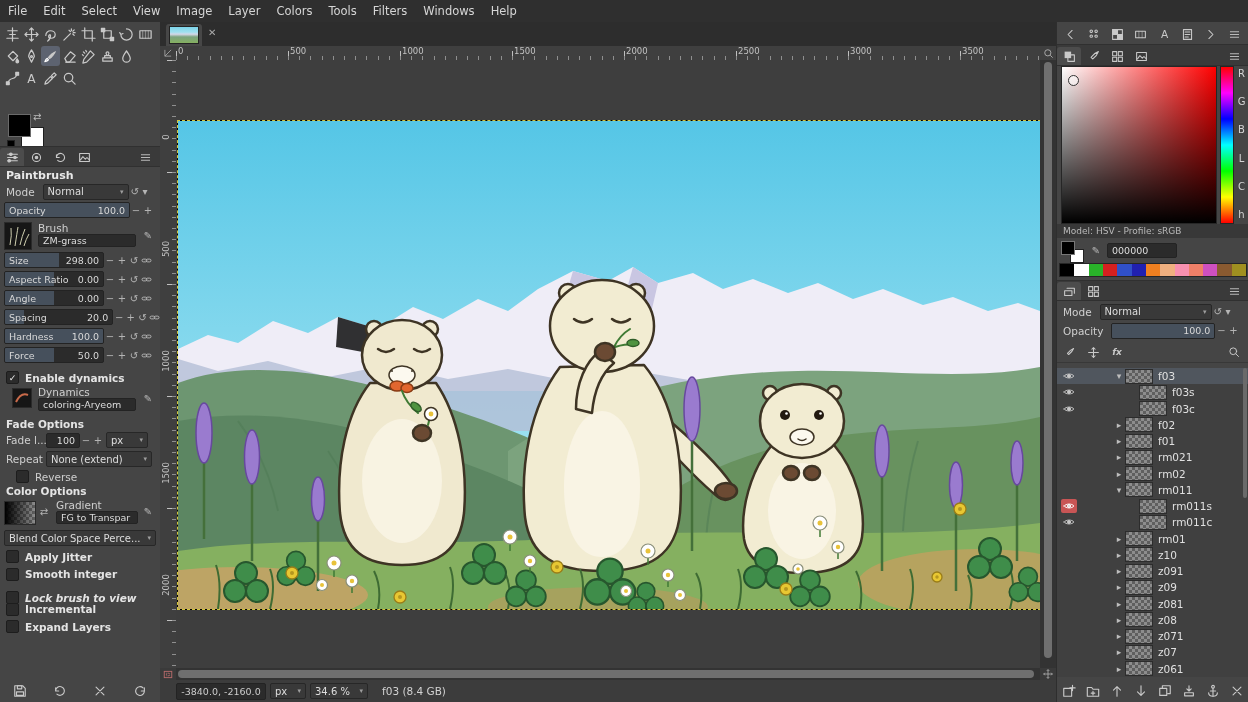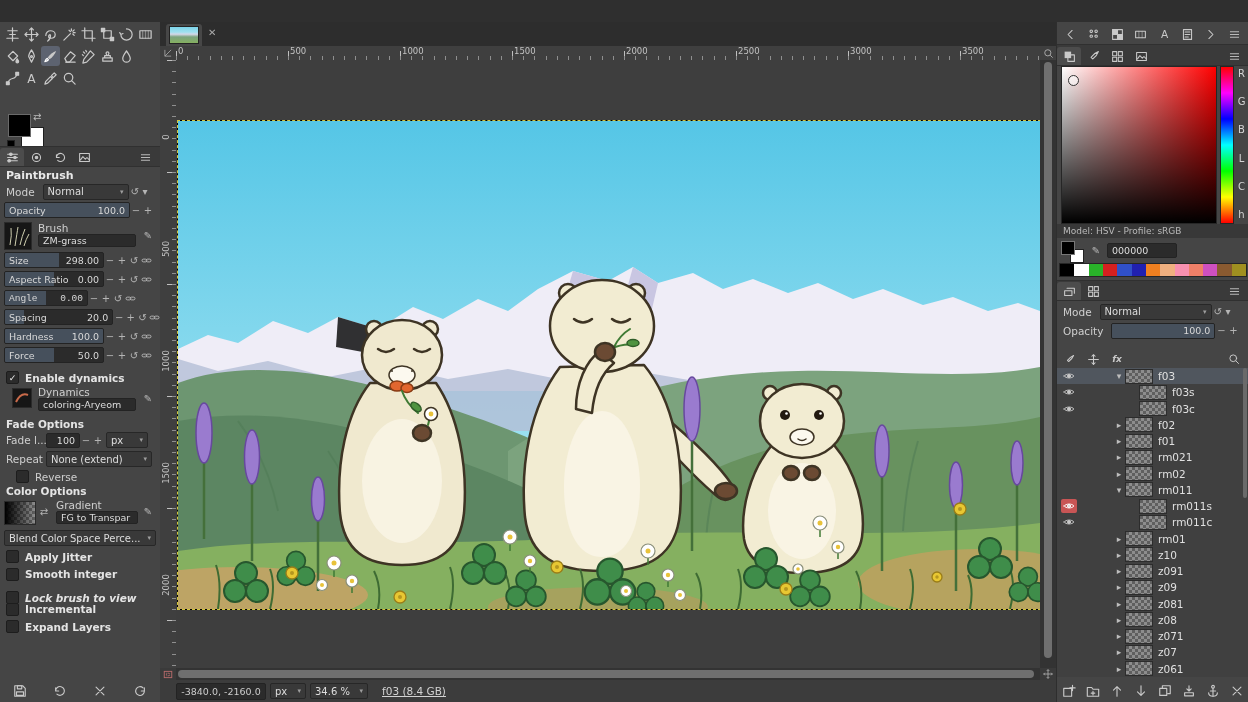--- a/index.html
+++ b/index.html
@@ -61,21 +61,21 @@
   #zoom-corner{left:1040px;top:46px;width:16px;height:14px;background:#3f3f3f;display:flex;align-items:center;justify-content:center;}
   #vscroll{left:1040px;top:60px;width:16px;height:608px;background:#333333;}
   #vscroll .thumb{position:absolute;left:4px;top:2px;width:8px;height:596px;background:#6f6f6f;border-radius:4px;}
   #hscroll{left:176px;top:668px;width:864px;height:12px;background:#333333;}
   #hscroll .thumb{position:absolute;left:2px;top:2px;width:856px;height:8px;background:#6f6f6f;border-radius:4px;}
   #qmask-btn{left:160px;top:668px;width:16px;height:12px;background:#3a3a3a;display:flex;align-items:center;justify-content:center;}
   #nav-btn{left:1040px;top:668px;width:16px;height:12px;background:#3a3a3a;display:flex;align-items:center;justify-content:center;}
   
   #statusbar{left:160px;top:680px;width:896px;height:22px;background:#3c3c3c;display:flex;align-items:center;}
   #pos-field{margin-left:16px;width:88px;height:15px;background:#2b2b2b;border:1px solid #232323;border-radius:2px;font-size:9.5px;display:flex;align-items:center;justify-content:center;color:#ccc;}
-  #status-msg{margin-left:14px;font-size:10.5px;color:#d2d2d2;text-decoration:underline;}
+  #status-msg{margin-left:14px;font-size:10.5px;color:#d2d2d2;}
   #tb-footer{left:0;top:680px;width:160px;height:22px;background:#454545;border-right:1px solid #2e2e2e;display:flex;align-items:center;justify-content:space-around;}
   .foot-btn{width:20px;height:18px;display:flex;align-items:center;justify-content:center;}
   
   #rightpanel{left:1056px;top:22px;width:192px;height:658px;background:#454545;border-left:1px solid #2e2e2e;}
   #rp-tabs1{left:0;top:2px;width:192px;height:20px;display:flex;align-items:center;padding-left:2px;box-sizing:border-box;}
   #rp-tabs2{left:0;top:22px;width:192px;height:20px;}
   #color-square{left:4px;top:44px;width:154px;height:156px;background:linear-gradient(to bottom,rgba(0,0,0,0),#000),linear-gradient(to right,#fff,#f00);border:1px solid #262626;}
   #color-marker{position:absolute;left:6px;top:8px;width:9px;height:9px;border:1.5px solid #333;border-radius:50%;background:rgba(255,255,255,.55);}
   #hue-strip{left:163px;top:44px;width:12px;height:156px;border:1px solid #262626;background:linear-gradient(to bottom,#f00,#f0f,#00f,#0ff,#0f0,#ff0,#f00);}
   #chan-letters{left:178px;top:44px;width:13px;height:156px;display:flex;flex-direction:column;justify-content:space-between;padding:2px 0;box-sizing:border-box;}
@@ -84,39 +84,52 @@
   #fgbg-mini{left:4px;top:219px;width:26px;height:20px;}
   #fgbg-mini .b{position:absolute;left:9px;top:8px;width:12px;height:12px;background:#fff;border:1px solid #222;}
   #fgbg-mini .f{position:absolute;left:0;top:0;width:12px;height:12px;background:#000;border:1px solid #777;}
   #hex-edit{left:32px;top:221px;width:14px;height:15px;display:flex;align-items:center;justify-content:center;}
   #hex-field{left:50px;top:221px;width:70px;height:15px;}
   #palette-row{left:2px;top:241px;width:188px;height:14px;display:flex;background:#2e2e2e;border:1px solid #262626;box-sizing:border-box;}
   .swatch{flex:1;height:100%;}
   #rp-docktabs{left:0;top:258px;width:192px;height:19px;}
   #mode-row2{left:0;top:281px;width:192px;height:17px;}
   #opacity-row2{left:0;top:300px;width:192px;height:17px;}
-  #lock-row{left:0;top:327px;width:192px;height:20px;border-bottom:1px solid #383838;}
+  #lock-row{left:0;top:320px;width:192px;height:20px;border-bottom:1px solid #383838;}
   #layers-list{left:0;top:346px;width:192px;height:309px;overflow:hidden;background:#404040;}
   .layer-row{display:flex;align-items:center;height:16.25px;font-size:10.5px;color:#e0e0e0;position:relative;}
   .layer-row.selected{background:#50565e;}
   .eye-cell{width:16px;height:14px;margin-left:4px;display:flex;align-items:center;justify-content:center;border-radius:2px;flex:none;}
   .eye-cell.hl{background:#c85555;}
   .expander{width:12px;text-align:center;color:#bdbdbd;font-size:9px;flex:none;}
   .l-thumb{width:26px;height:13px;border:1px solid #2c2c2c;flex:none;margin-right:5px;}
   .l-name{white-space:nowrap;}
   #rp-scroll{left:186px;top:346px;width:4px;height:130px;background:#6a6a6a;border-radius:2px;}
   #rp-footer{left:1056px;top:680px;width:192px;height:22px;background:#454545;display:flex;align-items:center;justify-content:space-around;border-left:1px solid #2e2e2e;}
   svg{display:block;}
 </style>
 </head>
 <body>
 
 <div id="app">
 
   <div id="menubar" class="abs">
+    <div id="menu-items" class="row">
+        <div class="menu-item">File</div>
+        <div class="menu-item">Edit</div>
+        <div class="menu-item">Select</div>
+        <div class="menu-item">View</div>
+        <div class="menu-item">Image</div>
+        <div class="menu-item">Layer</div>
+        <div class="menu-item">Colors</div>
+        <div class="menu-item">Tools</div>
+        <div class="menu-item">Filters</div>
+        <div class="menu-item">Windows</div>
+        <div class="menu-item">Help</div>
+      </div>
   </div>
 
   <div id="toolbox" class="abs">
     <div class="tool-row" id="tool-row-0" style="top:2px">
         <div class="tool-btn">
           <svg width="15" height="15" viewBox="0 0 16 16" fill="none" stroke="#c9c9c9" stroke-width="1.3" stroke-linecap="round" stroke-linejoin="round">
             <path d="M8 1v14M3 4h10M5 8h6M2 12h12"></path>
           </svg>
         </div>
         <div class="tool-btn">
@@ -330,21 +343,21 @@
           <div class="mini-btn">+</div>
           <div class="mini-btn">↺</div>
           <div class="mini-btn">
             <svg width="11" height="11" viewBox="0 0 16 16" fill="none" stroke="#b5b5b5" stroke-width="1.4">
               <rect x="1.5" y="6" width="7" height="4" rx="2"></rect>
               <rect x="7.5" y="6" width="7" height="4" rx="2"></rect>
             </svg>
           </div>
         </div>
         <div class="row" style="position: absolute; top: 38px; left: 0px; width: 160px;">
-          <div class="spinscale" style="margin-left: 4px; width: 84px; font-family: Liberation Mono, monospace;">
+          <div class="spinscale" style="margin-left: 4px; width: 100px;">
             <div class="fill" style="width:50%"></div>
             <span class="ss-l">Angle</span>
             <span class="ss-v">0.00</span>
           </div>
           <div class="mini-btn">−</div>
           <div class="mini-btn">+</div>
           <div class="mini-btn">↺</div>
           <div class="mini-btn">
             <svg width="11" height="11" viewBox="0 0 16 16" fill="none" stroke="#b5b5b5" stroke-width="1.4">
               <rect x="1.5" y="6" width="7" height="4" rx="2"></rect>

